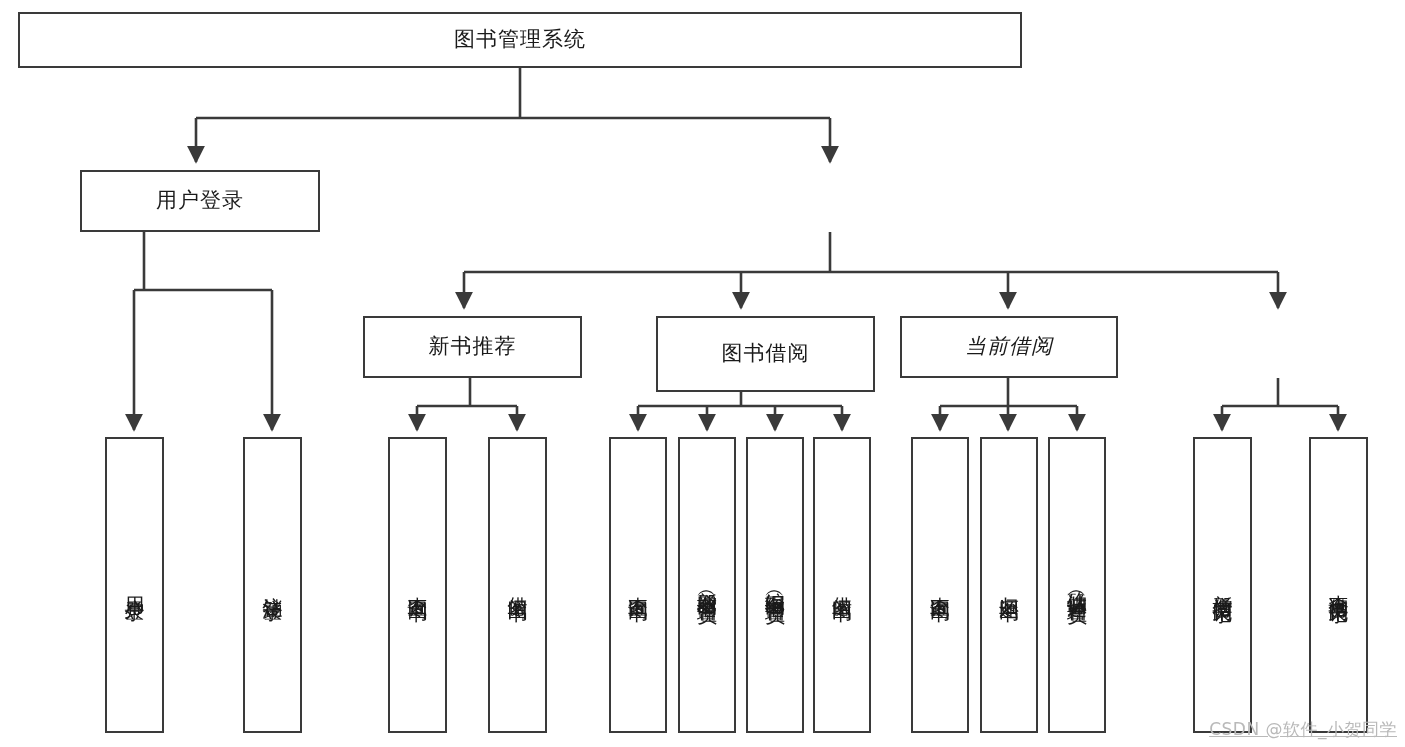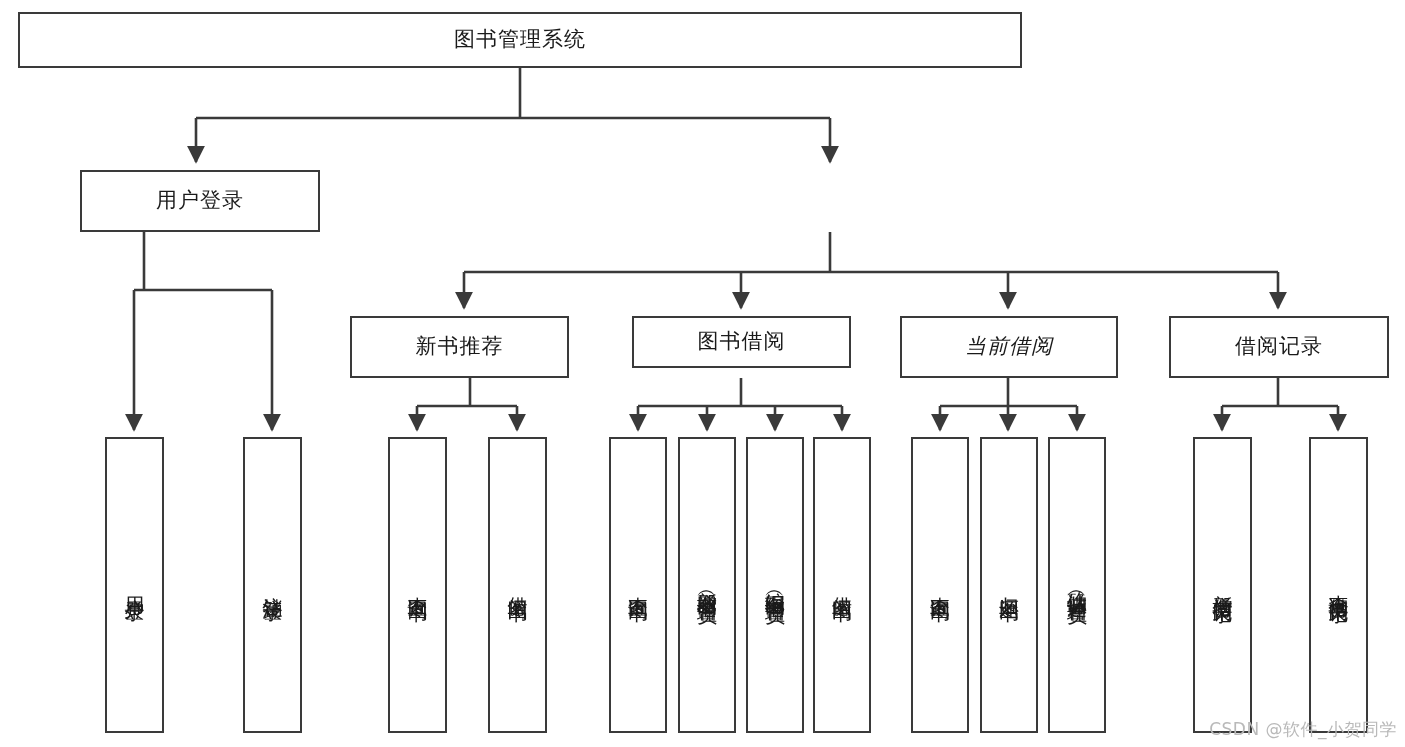--- a/index.html
+++ b/index.html
@@ -56,20 +56,21 @@
     text-align: center;
   }
   .watermark {
     position: absolute;
     right: 8px;
     bottom: 6px;
     font-size: 17px;
     color: #b9b9b9;
     letter-spacing: 0.5px;
     white-space: nowrap;
+    text-decoration: underline;
   }
 </style>
 </head>
 <body>
 
 <div id="canvas">
 
   <svg id="edges" viewBox="0 0 1405 747" xmlns="http://www.w3.org/2000/svg">
     <defs>
       <marker id="arrow" viewBox="0 0 10 10" refX="9" refY="5" markerWidth="7" markerHeight="7" orient="auto-start-reverse">
@@ -122,31 +123,28 @@
   </svg>
 
   <div class="node horiz" style="left:18px; top:12px; width:1004px; height:56px;text-align:center;">
     <span>图书管理系统</span>
   </div>
 
   <div class="node horiz" style="left:80px; top:170px; width:240px; height:62px;">
     <span>用户登录</span>
   </div>
 
-  <div class="node horiz" style="left:350px; top:316px; width:219px; height:62px;">
+  <div class="node horiz" style="left:363px; top:316px; width:219px; height:62px;">
     <span>新书推荐</span>
   </div>
-  <div class="node horiz" style="left:632px; top:316px; width:219px; height:52px;">
+  <div class="node horiz" style="left:656px; top:316px; width:219px; height:76px;">
     <span>图书借阅</span>
   </div>
   <div class="node horiz" style="left:900px; top:316px; width:218px; height:62px;font-style:italic;">
     <span>当前借阅</span>
-  </div>
-  <div class="node horiz" style="left:1169px; top:316px; width:220px; height:62px;">
-    <span>借阅记录</span>
   </div>
 
   <div class="node vert" style="left:105px; top:437px; width:59px; height:296px;">
     <span class="vtext">用户登录</span>
   </div>
   <div class="node vert" style="left:243px; top:437px; width:59px; height:296px;">
     <span class="vtext">注销登录</span>
   </div>
 
   <div class="node vert" style="left:388px; top:437px; width:59px; height:296px;">

